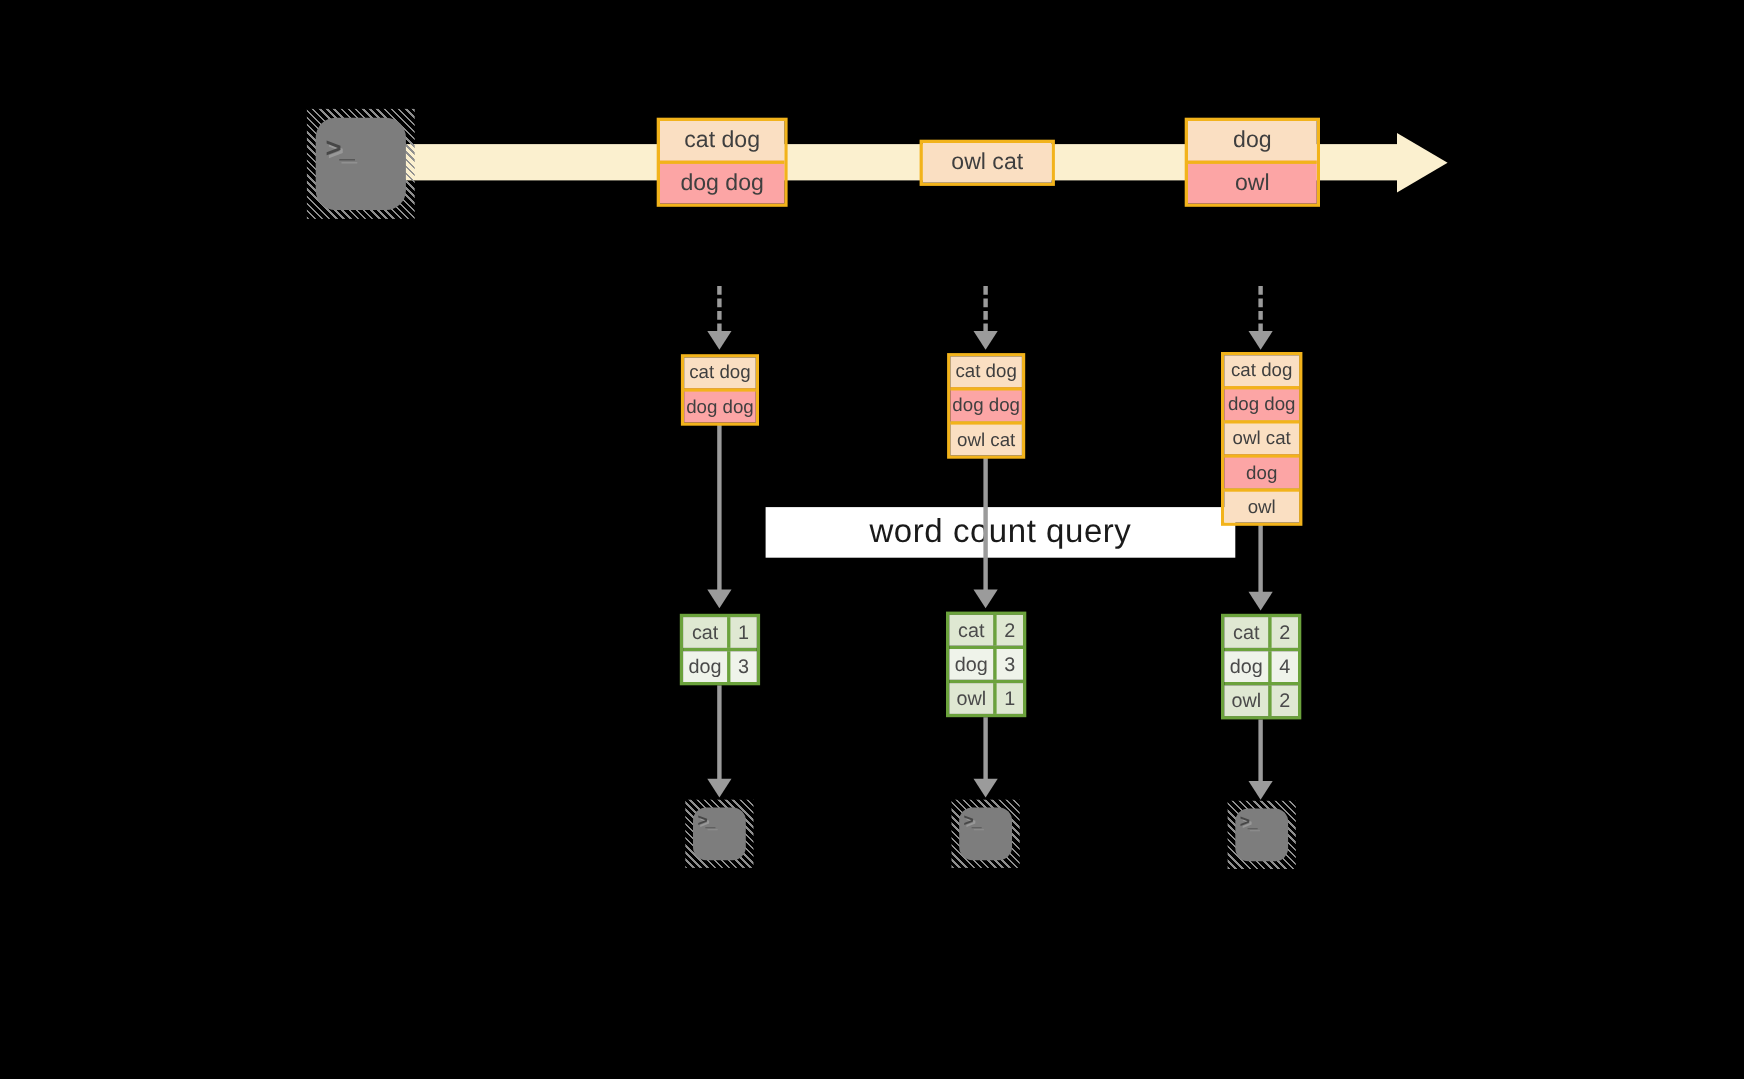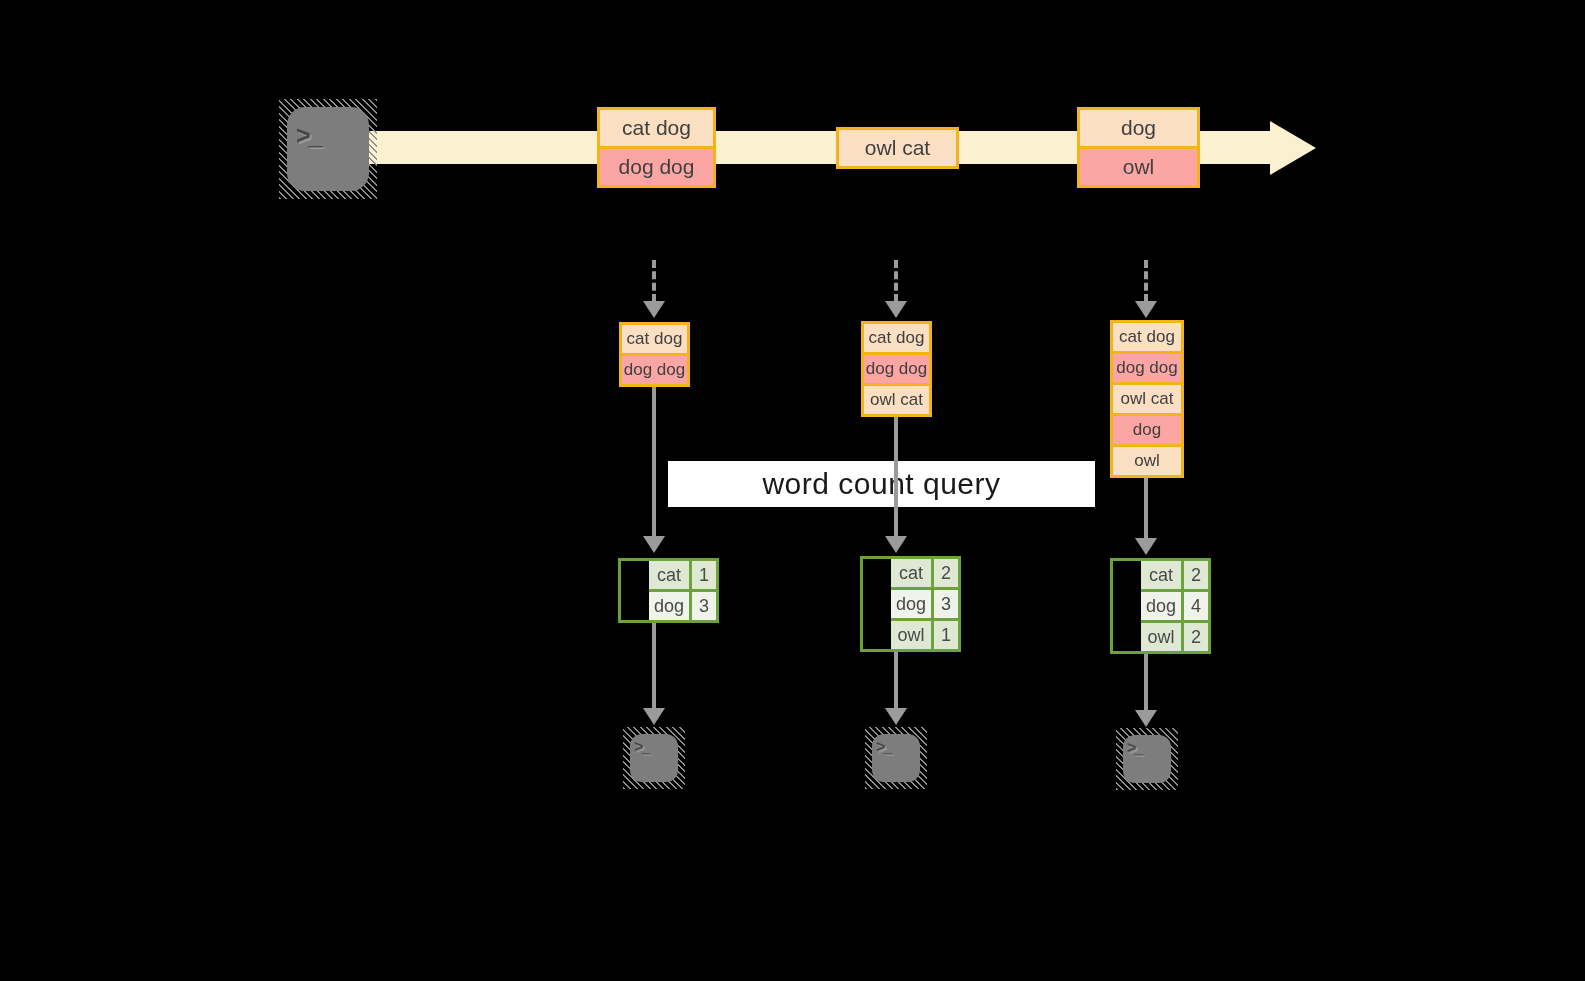--- a/index.html
+++ b/index.html
@@ -28,26 +28,26 @@
   .fill-b{background:#fca5a5;}
   
   .qbox{position:absolute;border:3px solid #f2b31b;z-index:3;}
   .qbox .erow{height:28px;font-size:17px;}
   
   .vline{position:absolute;width:0;border-left:4px solid #9b9b9b;z-index:2;}
   .vline.dashed{border-left-style:dashed;}
   .ahead{position:absolute;width:0;height:0;z-index:2;
     border-left:11px solid transparent;border-right:11px solid transparent;border-top:17px solid #9b9b9b;}
   
-  .query-band{position:absolute;left:668px;top:461px;width:427px;height:46px;background:#ffffff;z-index:1;
+  .query-band{position:absolute;left:696px;top:461px;width:427px;height:46px;background:#ffffff;z-index:1;
     display:flex;align-items:center;justify-content:center;}
   .query-band span{font-size:30px;font-weight:300;color:#1a1a1a;letter-spacing:.5px;}
   
   .ctable{position:absolute;border:3px solid #6ba23c;z-index:3;}
-  .crow{display:flex;margin-left:28px;}
+  .crow{display:flex;}
   .crow + .crow{border-top:3px solid #6ba23c;}
   .cword{width:40px;height:28px;display:flex;align-items:center;justify-content:center;font-size:18px;color:#4a4a4a;}
   .ccount{width:24px;height:28px;border-left:3px solid #6ba23c;display:flex;align-items:center;justify-content:center;font-size:18px;color:#4a4a4a;}
   .trow-a .cword,.trow-a .ccount{background:#dfe8d2;}
   .trow-b .cword,.trow-b .ccount{background:#eff3ea;}
 </style>
 </head>
 <body>
 
 <div class="canvas">

